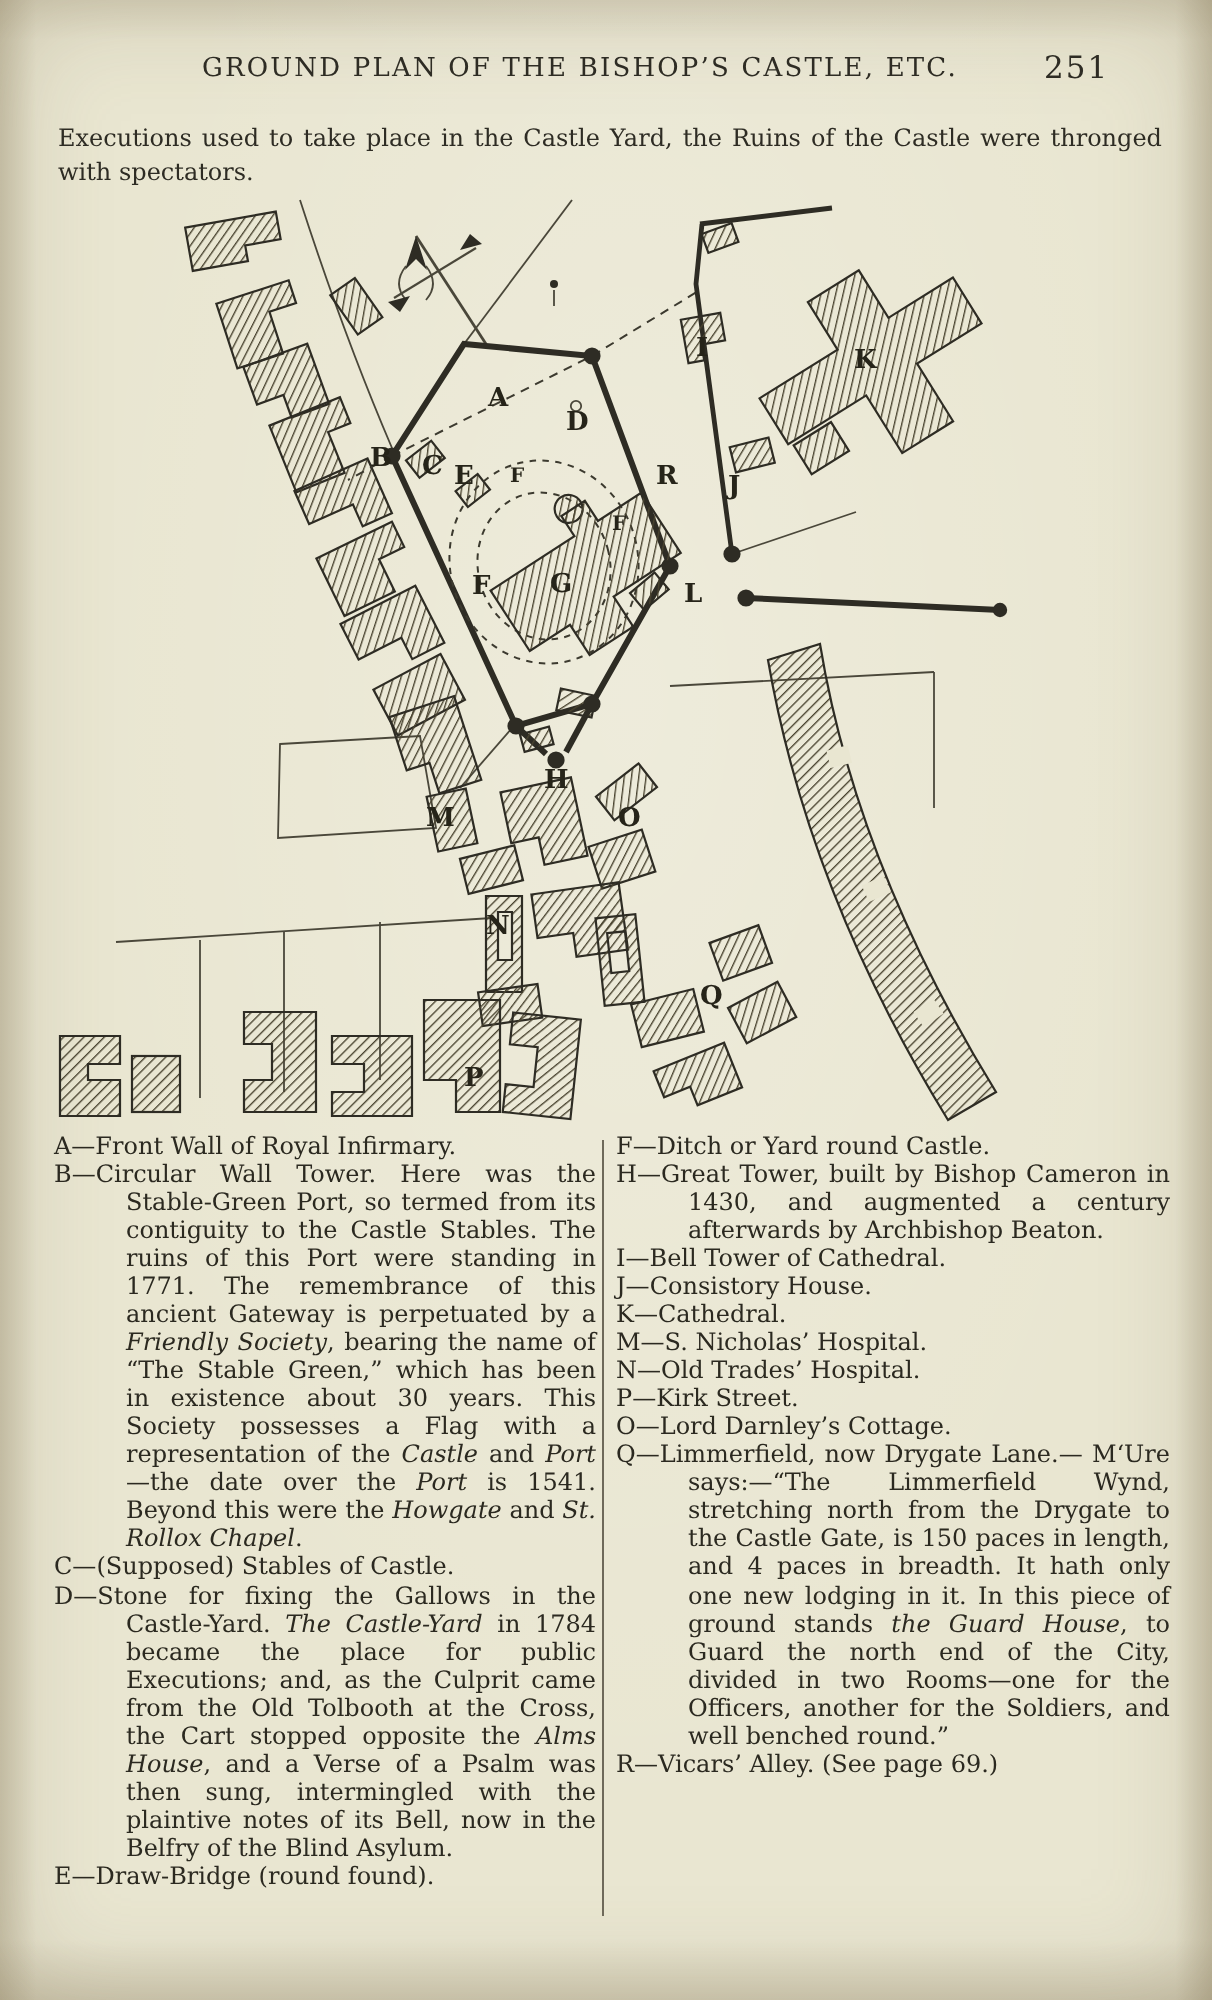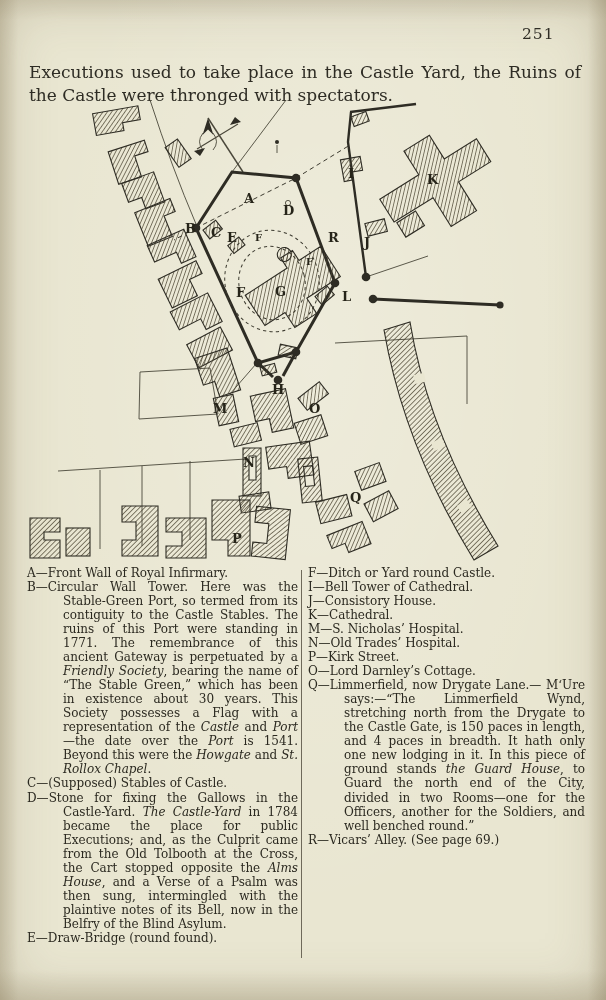--- a/index.html
+++ b/index.html
@@ -12,21 +12,21 @@
       #e9e6d1;
     box-shadow:inset 0 0 55px rgba(110,95,60,0.28);
     font-family:"DejaVu Serif", "Liberation Serif", serif;
     color:#2e2c24;
   }
   .header-title{
     position:absolute;top:27px;left:90px;width:400px;text-align:center;
     font-size:13px;letter-spacing:1.1px;white-space:nowrap;
   }
   .page-number{position:absolute;top:25px;left:522px;font-size:15.5px;letter-spacing:1px;}
-  .intro{position:absolute;top:61px;left:29px;width:552px;font-size:17px;line-height:1.38;text-align:justify;}
+  .intro{position:absolute;top:61px;left:29px;width:552px;font-size:12px;line-height:1.38;text-align:justify;}
   .map-svg{position:absolute;top:0;left:0;pointer-events:none;}
   .bld{fill:url(#ht);stroke:#2e2c24;stroke-width:1.1;}
   .wall{fill:none;stroke:#2e2c24;stroke-width:3;}
   .wall2{fill:none;stroke:#2e2c24;stroke-width:2.4;}
   .thin{fill:none;stroke:#4a473a;stroke-width:0.9;}
   .dash{fill:none;stroke:#3c3a2f;stroke-width:1;stroke-dasharray:4.5 3.5;}
   .ddot{fill:none;stroke:#3c3a2f;stroke-width:1;stroke-dasharray:3.2 3.2;}
   .node{fill:#2e2c24;stroke:none;}
   .ink{fill:#2e2c24;stroke:none;}
   .ml{font-family:"DejaVu Serif",serif;font-weight:bold;font-size:13px;fill:#262419;}
@@ -39,20 +39,21 @@
   .legend-right{left:308px;width:277px;}
   .entry{padding-left:36px;text-indent:-36px;}
   .it{font-style:italic;}
   .col-divider{position:absolute;left:301px;top:570px;width:1px;height:388px;background:#6e695a;}
 </style>
 </head>
 <body>
 
 <div class="page">
 
+  <div class="header-title">GROUND PLAN OF THE BISHOP’S CASTLE, ETC.</div>
   <div class="page-number">251</div>
 
   <div class="intro">Executions used to take place in the Castle Yard, the Ruins of the Castle were thronged with spectators.</div>
 
   <svg class="map-svg" width="606" height="1000" viewBox="0 0 606 1000" xmlns="http://www.w3.org/2000/svg">
     <defs>
       <pattern id="ht" width="3.6" height="3.6" patternTransform="rotate(45)" patternUnits="userSpaceOnUse">
         <line x1="0" y1="0" x2="0" y2="3.6" stroke="#49432f" stroke-width="1.35"></line>
       </pattern>
     </defs>
@@ -202,20 +203,21 @@
 
   <div class="legend-col legend-left">
       <div class="entry"><span class="ltr">A—</span><span>Front Wall of Royal Infirmary.</span></div>
       <div class="entry"><span class="ltr">B—</span><span>Circular Wall Tower. Here was the Stable-Green Port, so termed from its contiguity to the Castle Stables. The ruins of this Port were standing in 1771. The remembrance of this ancient Gateway is perpetuated by a </span><span class="it">Friendly Society</span><span>, bearing the name of “The Stable Green,” which has been in existence about 30 years. This Society possesses a Flag with a representation of the </span><span class="it">Castle</span><span> and </span><span class="it">Port</span><span>—the date over the </span><span class="it">Port</span><span> is 1541. Beyond this were the </span><span class="it">Howgate</span><span> and </span><span class="it">St. Rollox Chapel</span><span>.</span></div>
       <div class="entry"><span class="ltr">C—</span><span>(Supposed) Stables of Castle.</span></div>
       <div class="entry"><span class="ltr">D—</span><span>Stone for fixing the Gallows in the Castle-Yard. </span><span class="it">The Castle-Yard</span><span> in 1784 became the place for public Executions; and, as the Culprit came from the Old Tolbooth at the Cross, the Cart stopped opposite the </span><span class="it">Alms House</span><span>, and a Verse of a Psalm was then sung, intermingled with the plaintive notes of its Bell, now in the Belfry of the Blind Asylum.</span></div>
       <div class="entry"><span class="ltr">E—</span><span>Draw-Bridge (round found).</span></div>
     </div>
   <div class="legend-col legend-right">
       <div class="entry"><span class="ltr">F—</span><span>Ditch or Yard round Castle.</span></div>
+      <div class="entry"><span class="ltr">H—</span><span>Great Tower, built by Bishop Cameron in 1430, and augmented a century afterwards by Archbishop Beaton.</span></div>
       <div class="entry"><span class="ltr">I—</span><span>Bell Tower of Cathedral.</span></div>
       <div class="entry"><span class="ltr">J—</span><span>Consistory House.</span></div>
       <div class="entry"><span class="ltr">K—</span><span>Cathedral.</span></div>
       <div class="entry"><span class="ltr">M—</span><span>S. Nicholas’ Hospital.</span></div>
       <div class="entry"><span class="ltr">N—</span><span>Old Trades’ Hospital.</span></div>
       <div class="entry"><span class="ltr">P—</span><span>Kirk Street.</span></div>
       <div class="entry"><span class="ltr">O—</span><span>Lord Darnley’s Cottage.</span></div>
       <div class="entry"><span class="ltr">Q—</span><span>Limmerfield, now Drygate Lane.— M‘Ure says:—“The Limmerfield Wynd, stretching north from the Drygate to the Castle Gate, is 150 paces in length, and 4 paces in breadth. It hath only one new lodging in it. In this piece of ground stands </span><span class="it">the Guard House</span><span>, to Guard the north end of the City, divided in two Rooms—one for the Officers, another for the Soldiers, and well benched round.”</span></div>
       <div class="entry"><span class="ltr">R—</span><span>Vicars’ Alley. (See page 69.)</span></div>
     </div>

